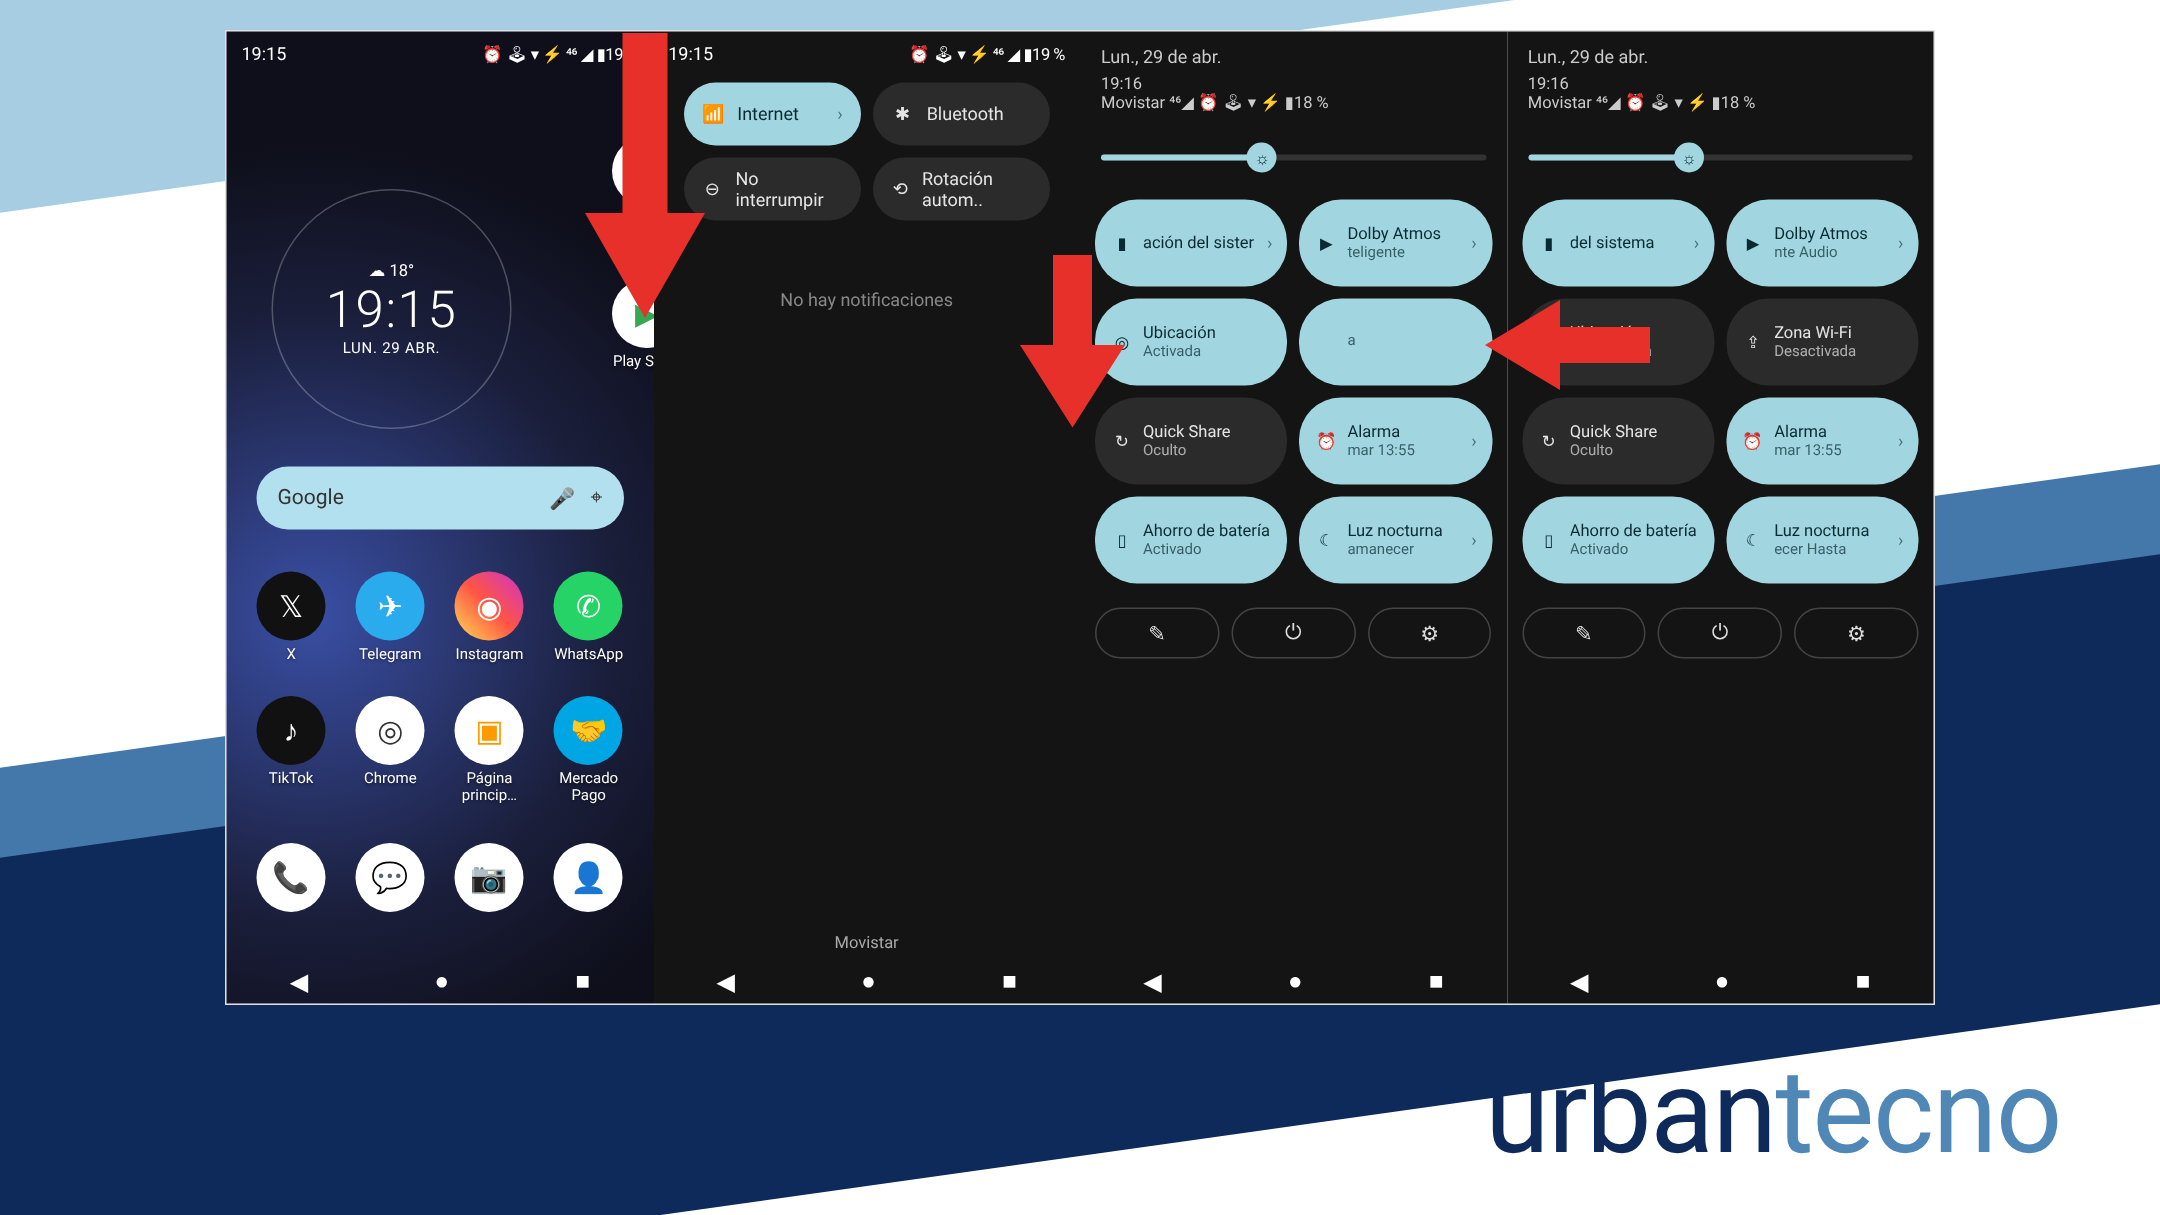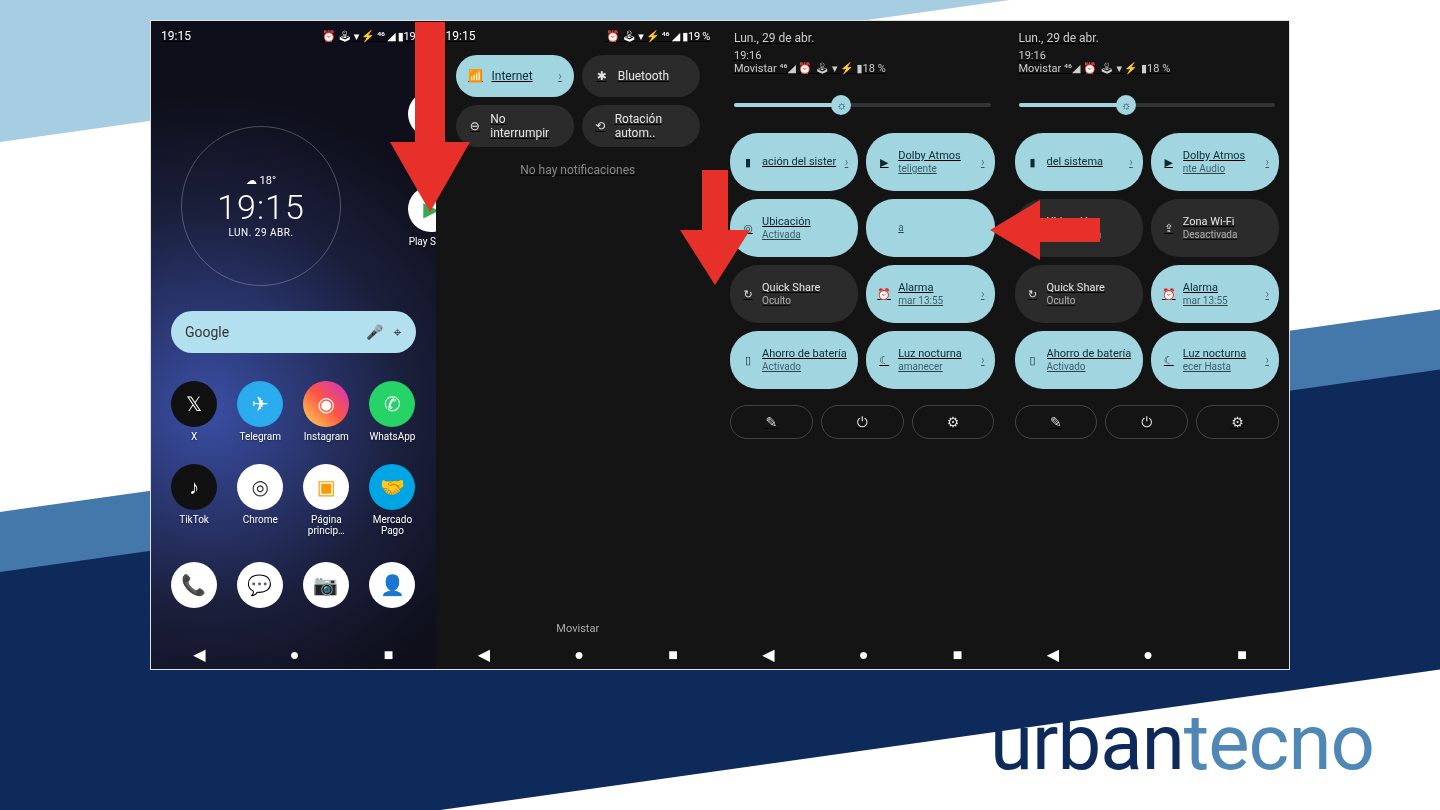--- a/index.html
+++ b/index.html
@@ -4,21 +4,21 @@
 <style>
   * { box-sizing: border-box; margin: 0; padding: 0; font-family: Roboto, -apple-system, sans-serif; }
   body { width: 1440px; height: 810px; background: #fff; position: relative; overflow: hidden; }
 
   
   .stripe { position: absolute; }
   .stripe1 { left:-200px; top:-50px; width:1900px; height:220px; background:#a7cde3; transform: skewY(-8deg); transform-origin:0 0; z-index:0;}
   .stripe2 { left:-200px; top:540px; width:1900px; height:130px; background:#4477aa; transform: skewY(-8deg); transform-origin:0 0; z-index:0;}
   .stripe3 { left:-200px; top:600px; width:1900px; height:300px; background:#0e2a5a; transform: skewY(-8deg); transform-origin:0 0; z-index:0;}
 
-  .stage { position:absolute; top:20px; left:150px; width:1140px; height:650px; background:#fff; border:1px solid #e0e0e0; display:flex; z-index:5;text-decoration:underline;}
+  .stage { position:absolute; top:20px; left:150px; width:1140px; height:650px; background:#fff; border:1px solid #e0e0e0; display:flex; z-index:5;}
   .phone { flex:1; position:relative; overflow:hidden; background:#111; }
 
   
   .p1 { background: radial-gradient(circle at 20% 60%, #3a4fa5 0%, #1a1e3a 45%, #0e0f1a 70%); }
   .statusbar { display:flex; justify-content:space-between; align-items:center; font-size:12px; color:#fff; padding:6px 10px 2px; height:26px;}
   .statusbar .right { font-size:11px; letter-spacing:-.3px;}
   .clockwidget { position:absolute; left:30px; top:105px; width:160px; height:160px; border:1px solid rgba(255,255,255,.25); border-radius:50%; color:#fff; display:flex; flex-direction:column; align-items:center; justify-content:center;}
   .clockwidget .weather{font-size:11px;}
   .clockwidget .time{font-size:34px; font-weight:300; letter-spacing:1px;}
   .clockwidget .date{font-size:10px; letter-spacing:.5px;}
@@ -45,21 +45,21 @@
   .tile-big .txt{display:flex;flex-direction:column;line-height:1.15;flex:1;overflow:hidden;}
   .tile-big .sub{opacity:.7;font-size:10px;}
   .chev{font-size:12px;opacity:.6;}
   .brightness{margin:6px 14px 14px; height:28px; position:relative;}
   .brightness .track{position:absolute;left:0;right:0;top:12px;height:4px;background:#333;border-radius:2px;}
   .brightness .fill{position:absolute;left:0;width:42%;top:12px;height:4px;background:#a1d6e1;border-radius:2px;}
   .brightness .thumb{position:absolute;left:38%;top:4px;width:20px;height:20px;border-radius:10px;background:#a1d6e1;display:flex;align-items:center;justify-content:center;font-size:11px;color:#0a2a33;}
   .footer-row{display:flex;gap:8px;padding:8px 10px;}
   .pill{flex:1;height:34px;border:1px solid #444;border-radius:17px;display:flex;align-items:center;justify-content:center;font-size:14px;color:#ddd;}
   .carriertxt{text-align:center;font-size:11px;color:#aaa;position:absolute;bottom:34px;left:0;right:0;}
-  .nnot{ text-align:center; font-size:12px; color:#888; }
+  .nnot{ text-align:center; font-size:12px; color:#888; margin-top:30px;}
   .smallrow{font-size:10px;color:#888;padding:4px 14px;display:flex;justify-content:space-between;}
 
   
   .arrow { position:absolute; z-index:20;}
   .arrow svg{display:block;}
 
   
   .logo{position:absolute; right:66px; bottom:22px; font-size:78px; font-weight:400; letter-spacing:-1px; z-index:10;}
   .logo .u{color:#0e2a5a; font-weight:400;}
   .logo .t{color:#4f88b6; font-weight:400;}

